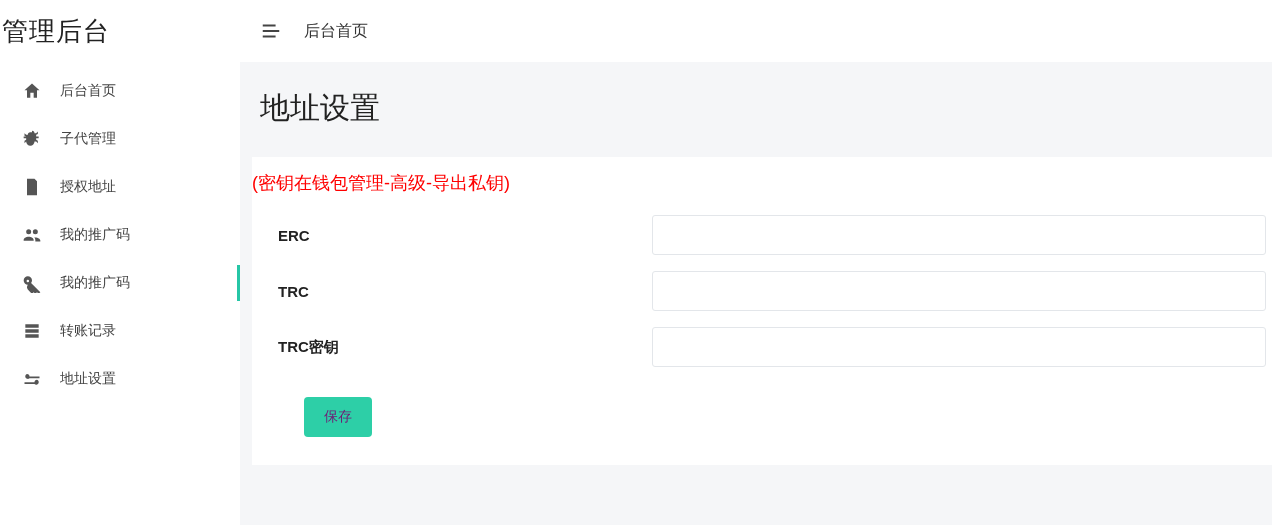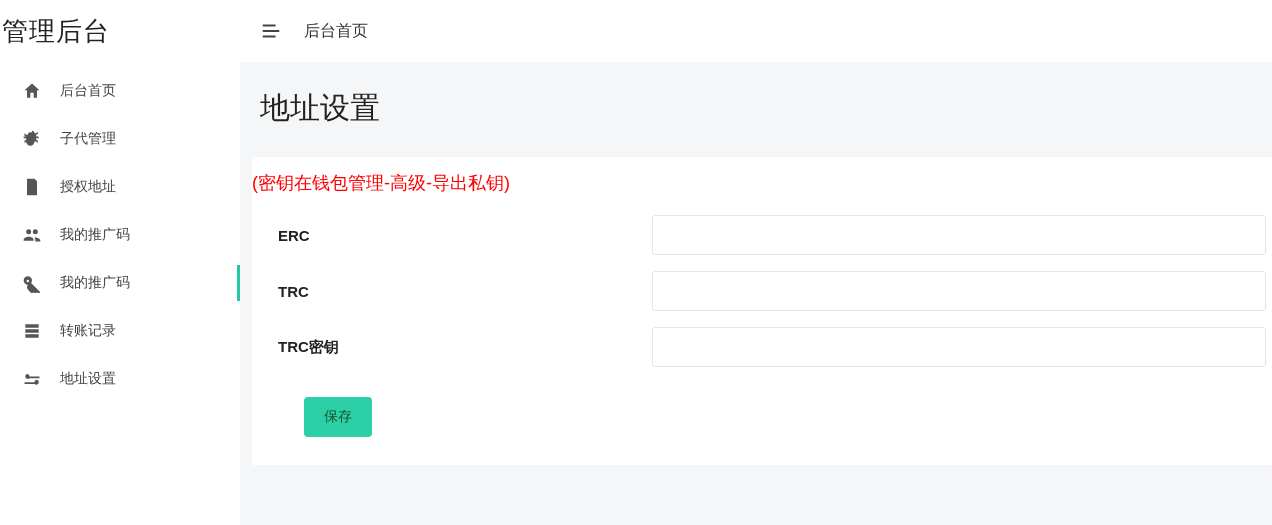--- a/index.html
+++ b/index.html
@@ -109,21 +109,21 @@
     border-radius: 3px;
     padding: 0 12px;
     font-size: 14px;
     color: #333;
     outline: none;
   }
 
   .form-actions { padding: 22px 0 0 52px; }
   .btn-save {
     background: #2dcfa7;
-    color: #14532d;
+    color: #701a75;
     border: none;
     border-radius: 4px;
     padding: 11px 20px;
     font-size: 14px;
     cursor: pointer;
   }
 </style>
 </head>
 <body>
 

